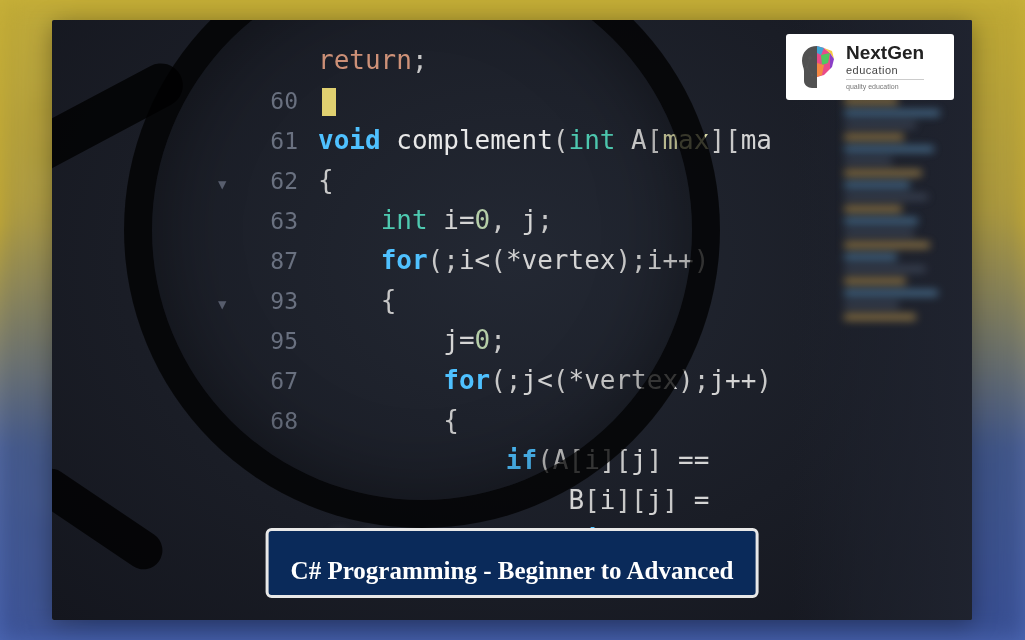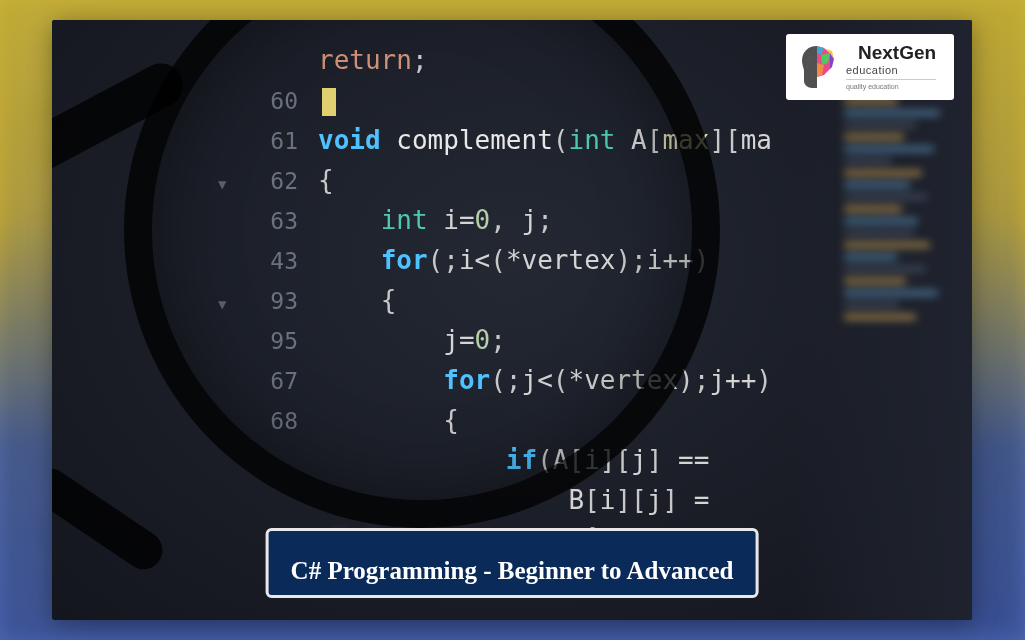--- a/index.html
+++ b/index.html
@@ -185,21 +185,20 @@
     .logo-text {
       display: flex;
       flex-direction: column;
       line-height: 1.1;
     }
     .logo-title {
       font-family: Arial, sans-serif;
       font-weight: 700;
       font-size: 19px;
       color: #222;
-      margin-left: 12px;
     }
     .logo-sub {
       font-family: Arial, sans-serif;
       font-size: 11px;
       color: #444;
       letter-spacing: 0.5px;
     }
     .logo-tag {
       font-family: Arial, sans-serif;
       font-size: 7px;
@@ -297,21 +296,21 @@
         <div class="line">
           <span class="fold">▼</span>
           <span class="ln">62</span>
           <span><span class="punct">{</span></span>
         </div>
         <div class="line">
           <span class="ln">63</span>
           <span><span>&nbsp;&nbsp;&nbsp;&nbsp;</span><span class="type">int </span><span class="ident">i</span><span class="op">=</span><span class="num">0</span><span class="punct">, </span><span class="ident">j</span><span class="punct">;</span></span>
         </div>
         <div class="line">
-          <span class="ln">43</span>
+          <span class="ln">87</span>
           <span><span>&nbsp;&nbsp;&nbsp;&nbsp;</span><span class="kw">for</span><span class="punct">(;</span><span class="ident">i</span><span class="op">&lt;</span><span class="punct">(</span><span class="op">*</span><span class="ident">vertex</span><span class="punct">);</span><span class="ident">i</span><span class="op">++</span><span class="punct">)</span></span>
         </div>
         <div class="line">
           <span class="fold">▼</span>
           <span class="ln">93</span>
           <span><span>&nbsp;&nbsp;&nbsp;&nbsp;</span><span class="punct">{</span></span>
         </div>
         <div class="line">
           <span class="ln">95</span>
           <span><span>&nbsp;&nbsp;&nbsp;&nbsp;&nbsp;&nbsp;&nbsp;&nbsp;</span><span class="ident">j</span><span class="op">=</span><span class="num">0</span><span class="punct">;</span></span>

